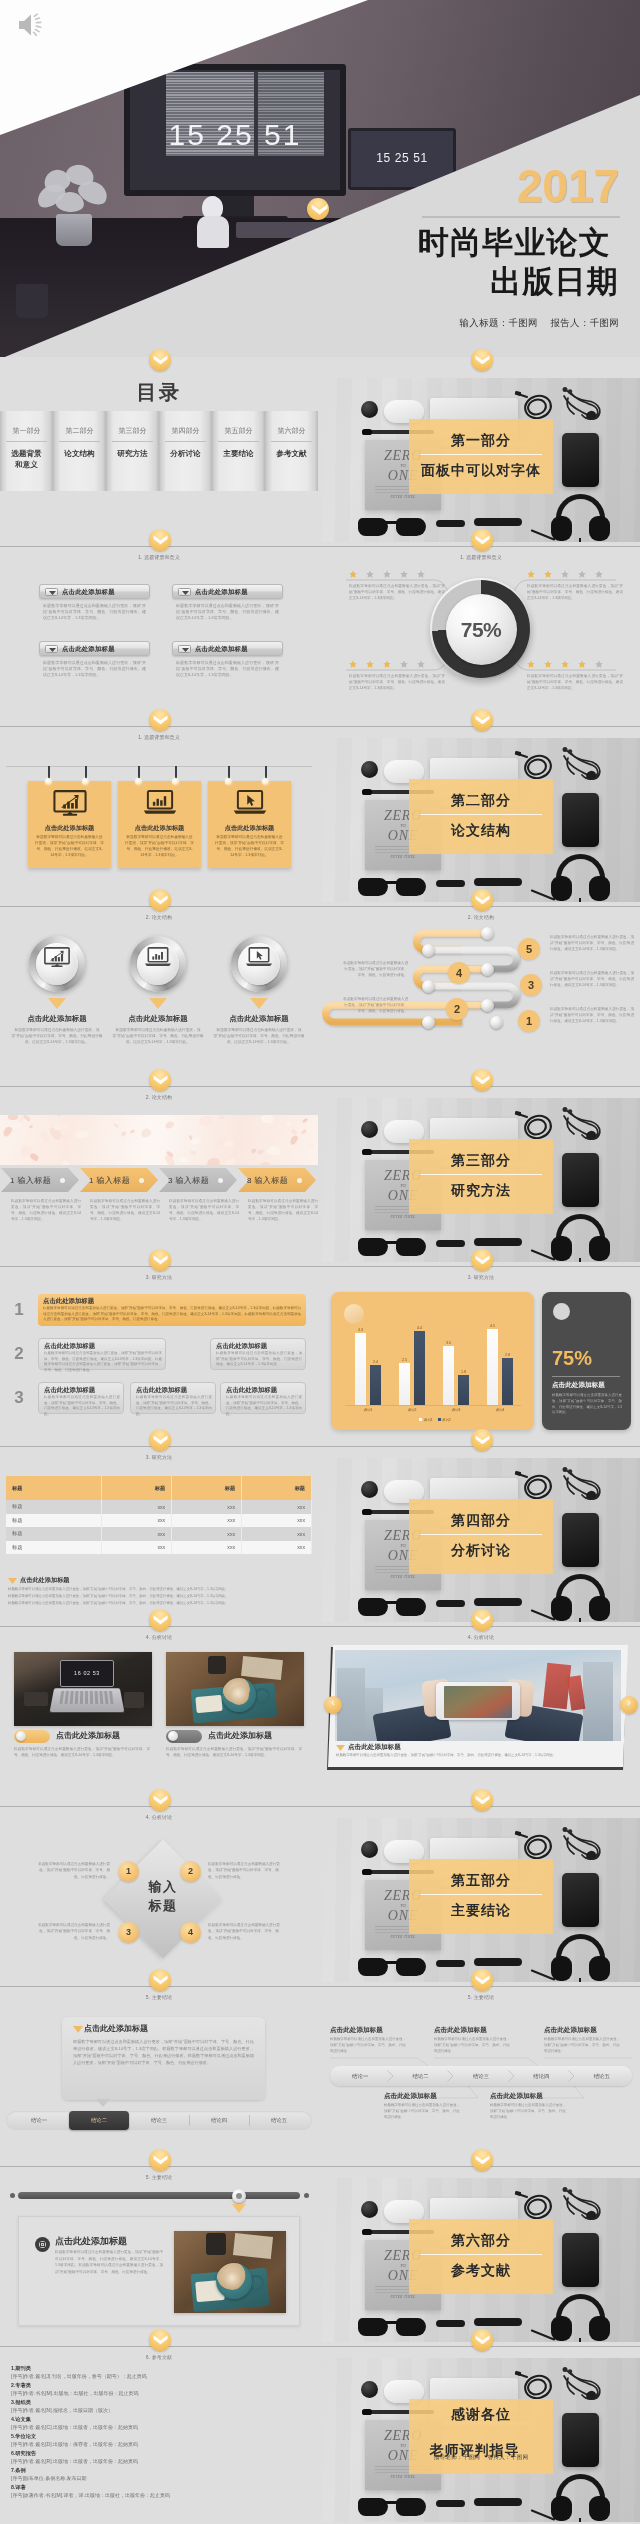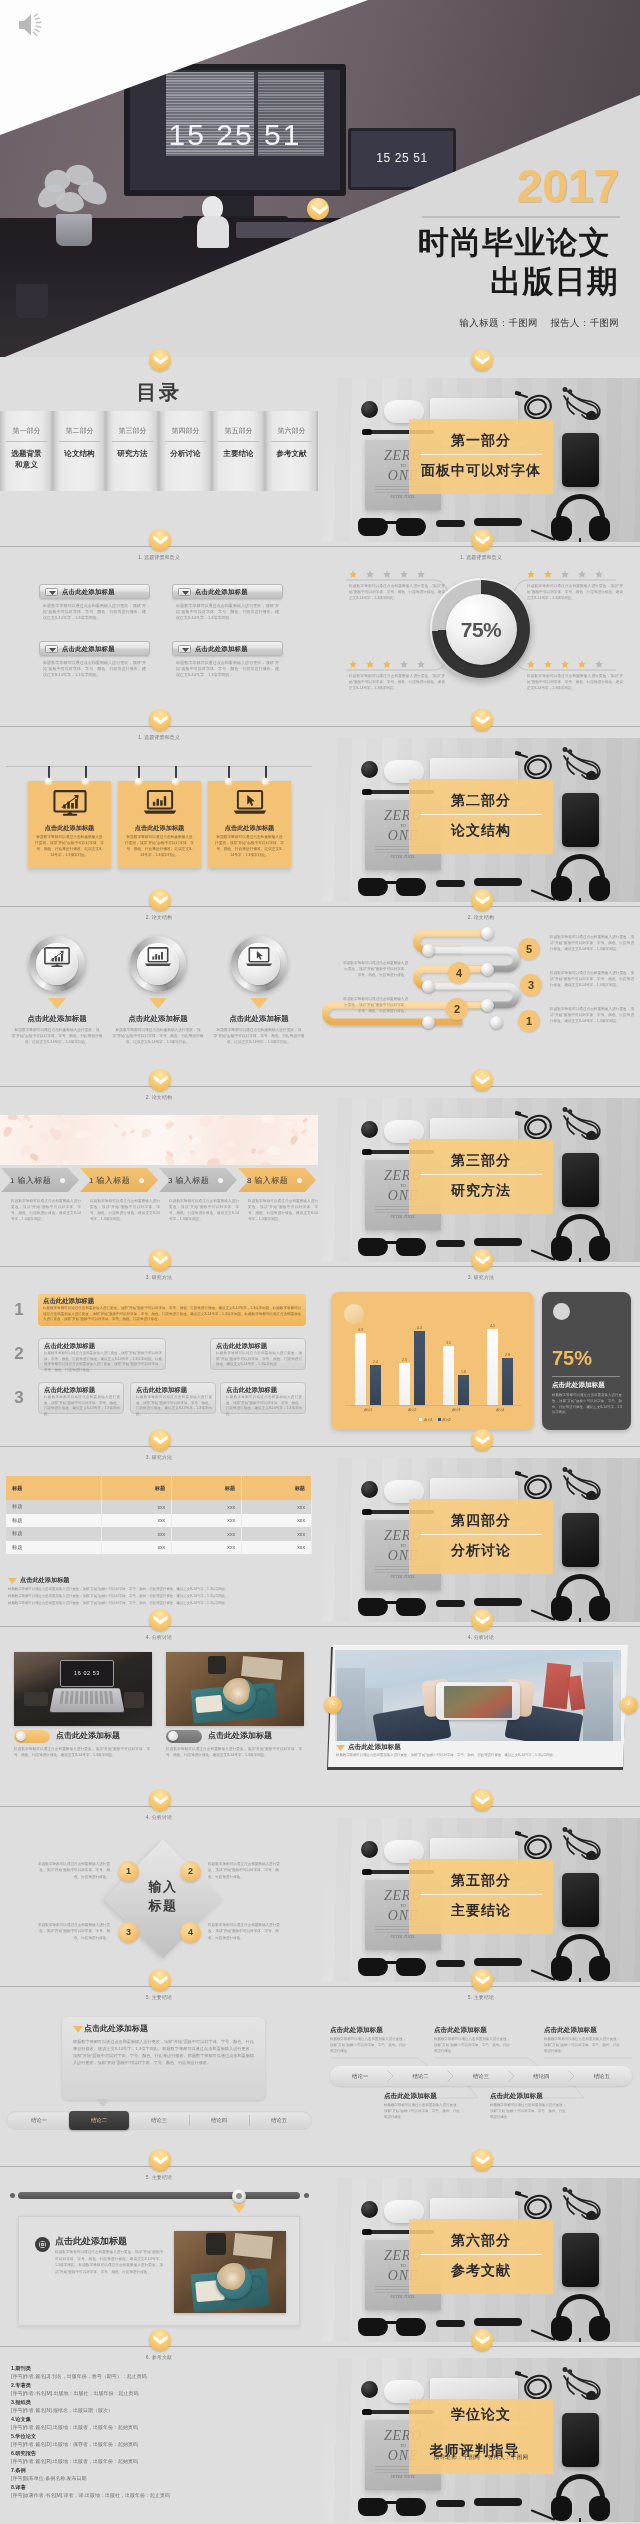--- a/index.html
+++ b/index.html
@@ -1689,18 +1689,18 @@
     <i class="fl-bar2"></i>
     <i class="fl-cord2"></i>
     <i class="fl-hp">
       <span class="band"></span>
           <span class="cupL"></span>
           <span class="cupR"></span>
           <span class="cord"></span>
     </i>
   </div>
   <div class="sec-box" style="left:87px;top:53px;width:144px;height:75px;"></div>
-  <div class="sec-no cn" style="left:87px;top:60px;width:144px;font-size:14px;letter-spacing:1px;">学位论文</div>
+  <div class="sec-no cn" style="left:87px;top:60px;width:144px;font-size:14px;letter-spacing:1px;">感谢各位</div>
   <div class="sec-ti cn" style="left:87px;top:96px;width:131px;font-size:14px;letter-spacing:1px;">老师评判指导</div>
   <div class="sec-ti cn" style="left:87px;top:108px;width:144px;font-size:5.6px;font-weight:400;color:#3f3f3f;letter-spacing:.2px;">指导老师：千图网　 答辩人：千图网</div>
 </div>
 
 </div>
 
 </body></html>

